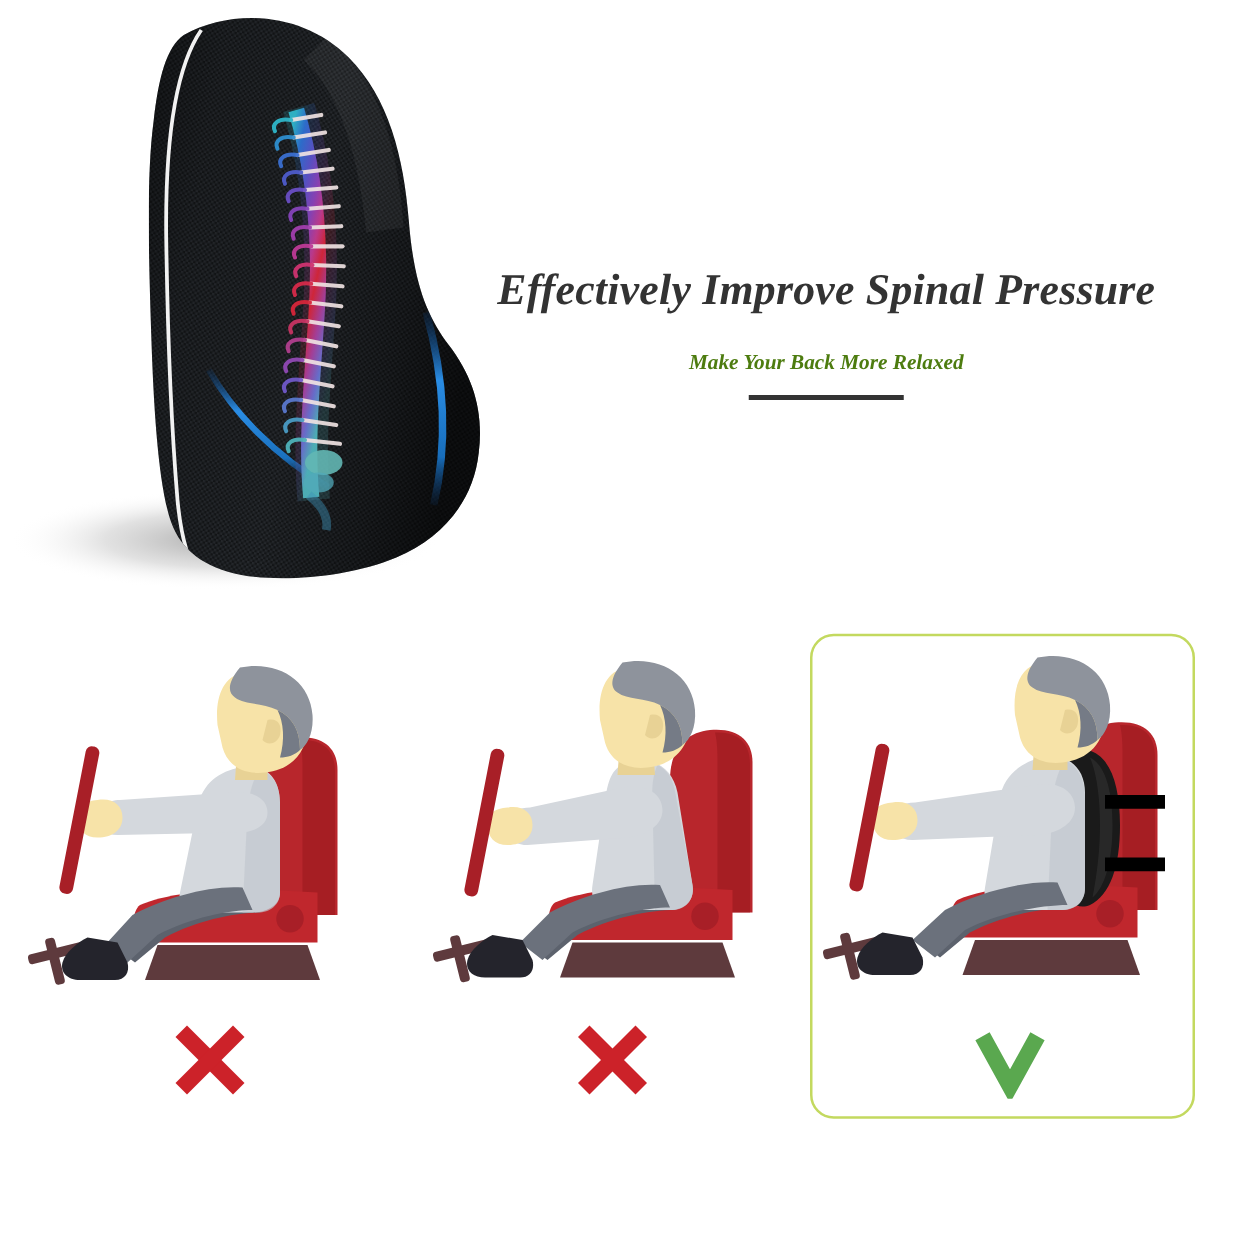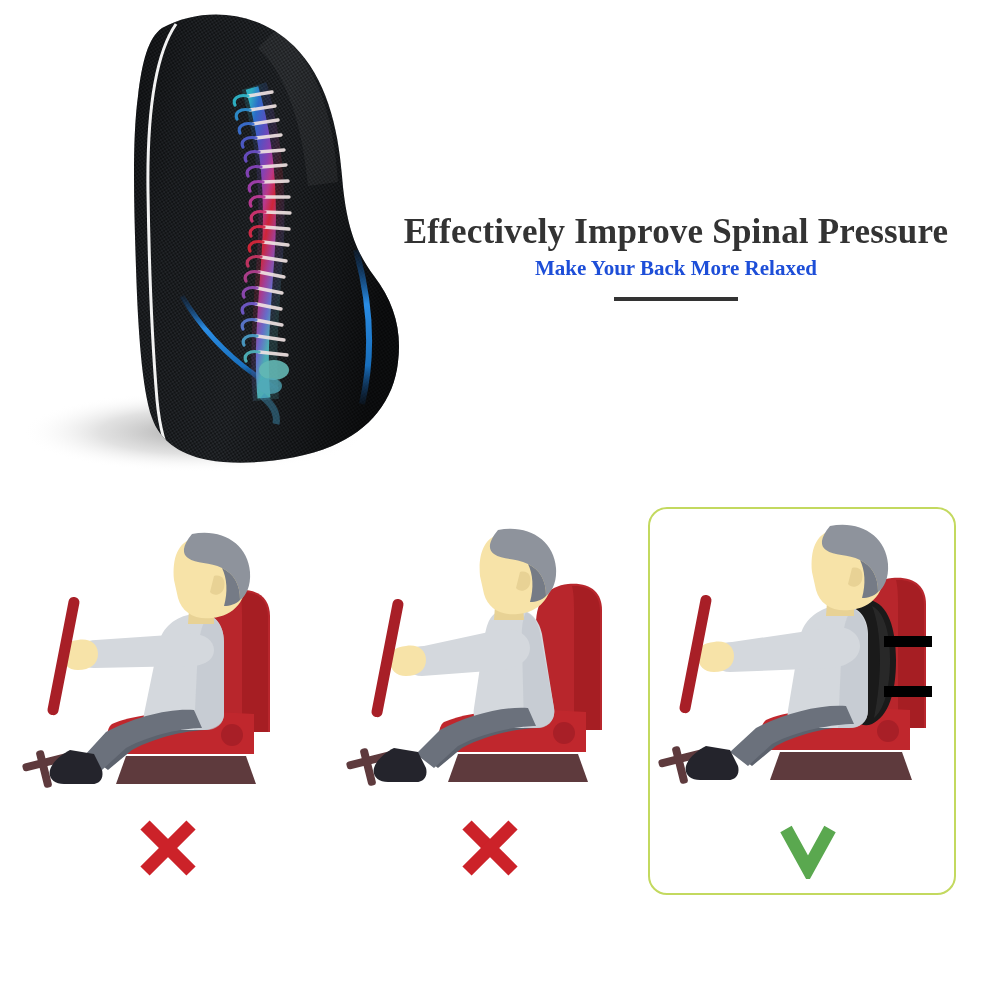--- a/index.html
+++ b/index.html
@@ -11,22 +11,22 @@
     width: 1000px;
     height: 1000px;
     position: relative;
     overflow: hidden;
     font-family: "Liberation Serif", serif;
   }
 
   
   #hero {
     position: absolute;
-    left: 16px; top: 0;
-    width: 892px; height: 500px;
+    left: 1px; top: 0;
+    width: 892px; height: 500px; font-style: italic;
   }
   #product-photo {
     position: absolute;
     left: 10px; top: 0px;
     width: 420px; height: 500px;
   }
   #headline-block {
     position: absolute;
     left: 360px; top: 212px;
     width: 600px;
@@ -34,24 +34,24 @@
   }
   #headline {
     font-size: 35px;
     font-weight: bold;
     color: #333333;
     letter-spacing: 0.2px;
     line-height: 1.15;
     white-space: nowrap;
   }
   #subheadline {
-    font-size: 21px;
+    font-size: 17px;
     font-weight: bold;
-    color: #1d4ed8;
-    margin-top: 4px;
+    color: #4d7c0f;
+    margin-top: 28px;
     white-space: nowrap;
   }
   #headline-rule {
     width: 124px;
     height: 4px;
     background: #333333;
     margin: 16px auto 0 auto;
   }
 
   

